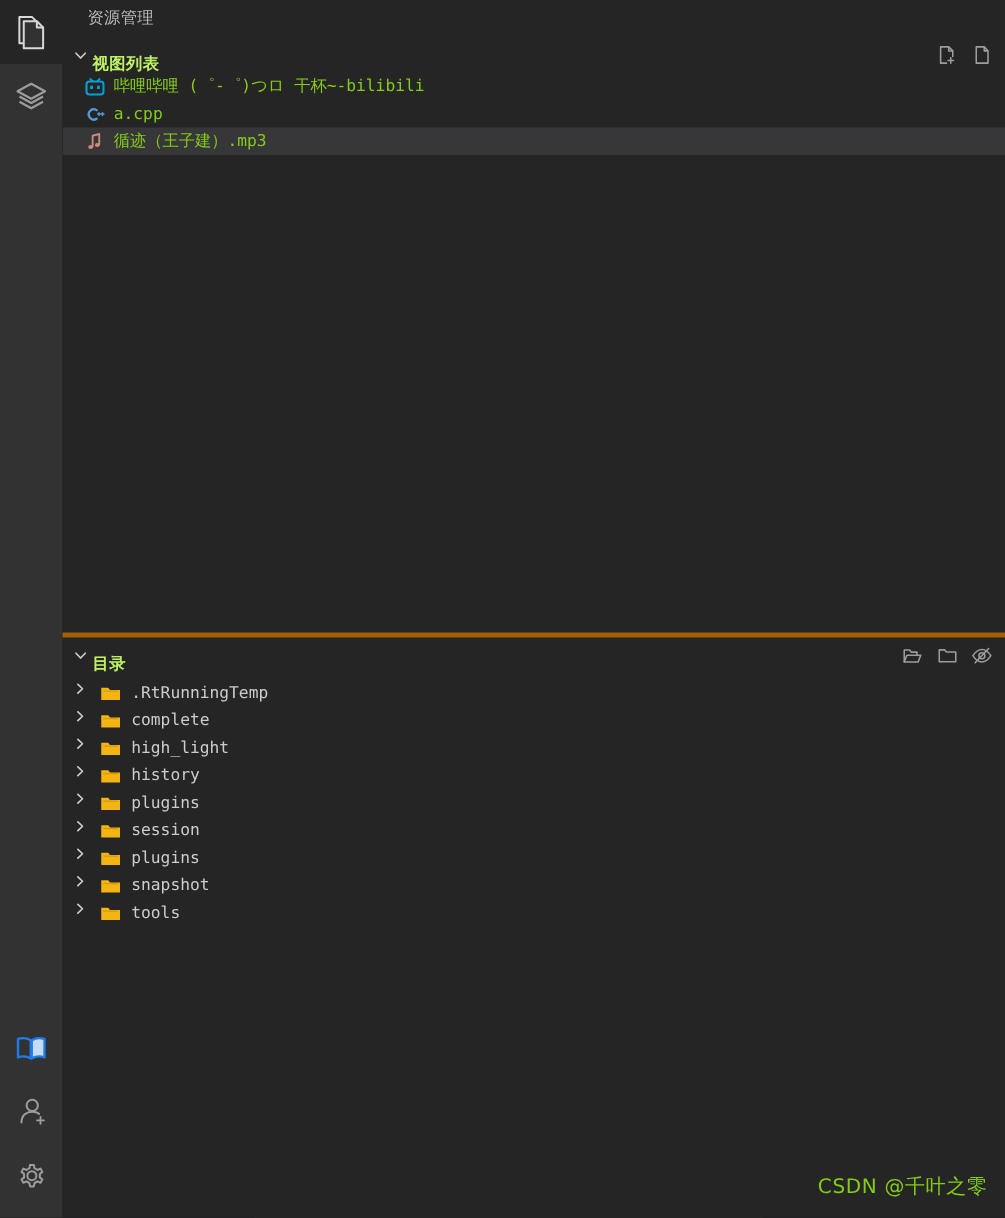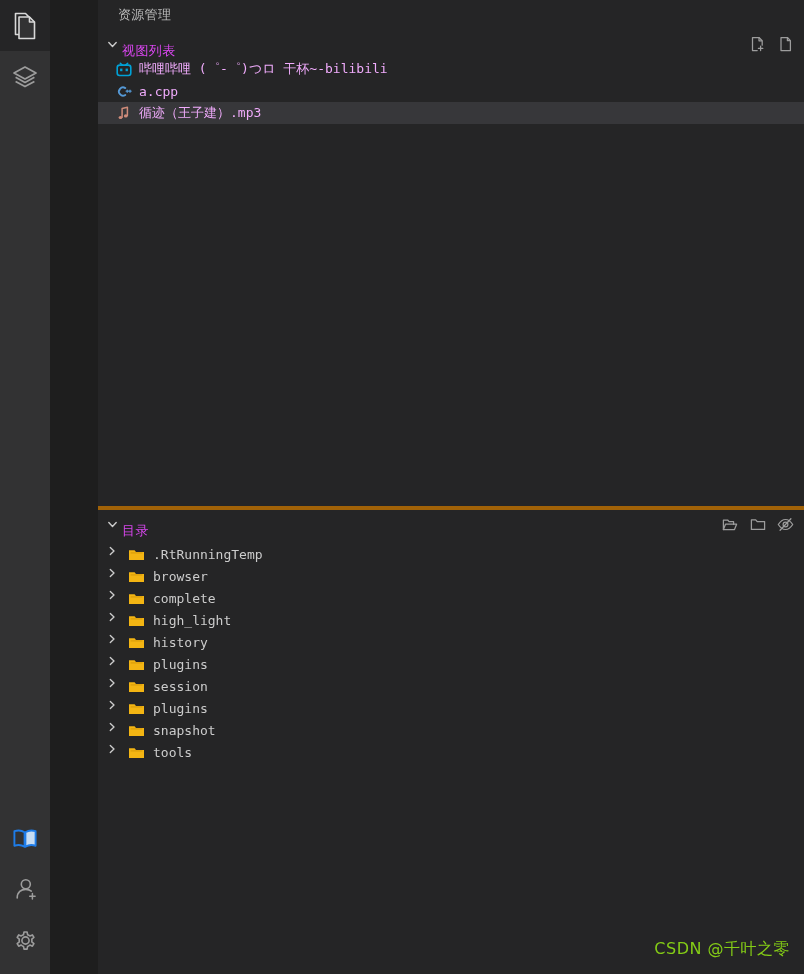--- a/index.html
+++ b/index.html
@@ -13,21 +13,20 @@
     font-family: "DejaVu Sans", "Liberation Sans", sans-serif;
     overflow: hidden;
     position: relative;
   }
 
   #app {
     position: absolute;
     inset: 0;
     display: flex;
     flex-direction: row;
-    gap: 48px;
   }
 
   
   .activity-bar {
     width: 50px;
     background: #323233;
     display: flex;
     flex-direction: column;
     flex: none;
     position: relative;
@@ -84,23 +83,23 @@
   .section-header.with-border { border-top: 4px solid #a16207; }
   .twisty {
     width: 20px;
     height: 22px;
     display: flex;
     align-items: center;
     justify-content: center;
     flex: none;
   }
   .section-label {
-    color: #d946ef;
+    color: #bef264;
     font-size: 13px;
-    font-weight: normal;
+    font-weight: bold;
     letter-spacing: 0.4px;
     white-space: nowrap;
     user-select: none;
     margin-top: 14px;
   }
   .section-actions {
     margin-left: auto;
     display: flex;
     align-items: center;
     gap: 11px;
@@ -132,21 +131,21 @@
   .row-icon {
     width: 16px;
     height: 16px;
     flex: none;
     display: flex;
     align-items: center;
     justify-content: center;
     margin-right: 7px;
   }
   .row-label {
-    color: #f0abfc;
+    color: #84cc16;
     font-size: 13px;
     font-family: "DejaVu Sans Mono", "Liberation Mono", monospace;
     letter-spacing: 0px;
   }
 
   
   .dir-tree {
     flex: 1 1 auto;
     overflow: hidden;
     padding-top: 2px;
@@ -373,34 +372,20 @@
         </span>
         <span class="folder-icon">
           <svg width="17" height="15" viewBox="0 0 17 15">
             <path d="M1 3.2 H6.6 L8 4.9 H16 V13 H1 Z" fill="#f3b513"></path>
             <path d="M2.6 5.9 H14.4" stroke="#d79b0a" stroke-width="1.1"></path>
           </svg>
         </span>
         <span class="dir-label">.RtRunningTemp</span>
       </div>
 
-      <div class="dir-row">
-        <span class="dir-twisty">
-          <svg width="12" height="12" viewBox="0 0 12 12">
-            <path d="M4.3 2.5 L8 6 L4.3 9.5" fill="none" stroke="#cccccc" stroke-width="1.35" stroke-linecap="round" stroke-linejoin="round"></path>
-          </svg>
-        </span>
-        <span class="folder-icon">
-          <svg width="17" height="15" viewBox="0 0 17 15">
-            <path d="M1 3.2 H6.6 L8 4.9 H16 V13 H1 Z" fill="#f3b513"></path>
-            <path d="M2.6 5.9 H14.4" stroke="#d79b0a" stroke-width="1.1"></path>
-          </svg>
-        </span>
-        <span class="dir-label">browser</span>
-      </div>
 
       <div class="dir-row">
         <span class="dir-twisty">
           <svg width="12" height="12" viewBox="0 0 12 12">
             <path d="M4.3 2.5 L8 6 L4.3 9.5" fill="none" stroke="#cccccc" stroke-width="1.35" stroke-linecap="round" stroke-linejoin="round"></path>
           </svg>
         </span>
         <span class="folder-icon">
           <svg width="17" height="15" viewBox="0 0 17 15">
             <path d="M1 3.2 H6.6 L8 4.9 H16 V13 H1 Z" fill="#f3b513"></path>

